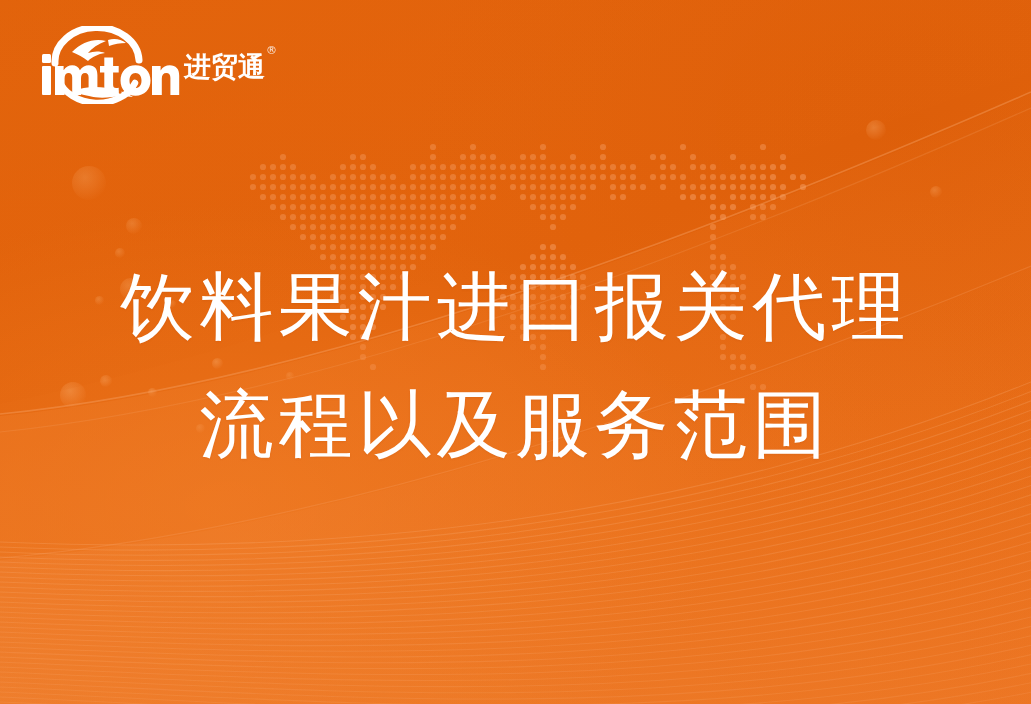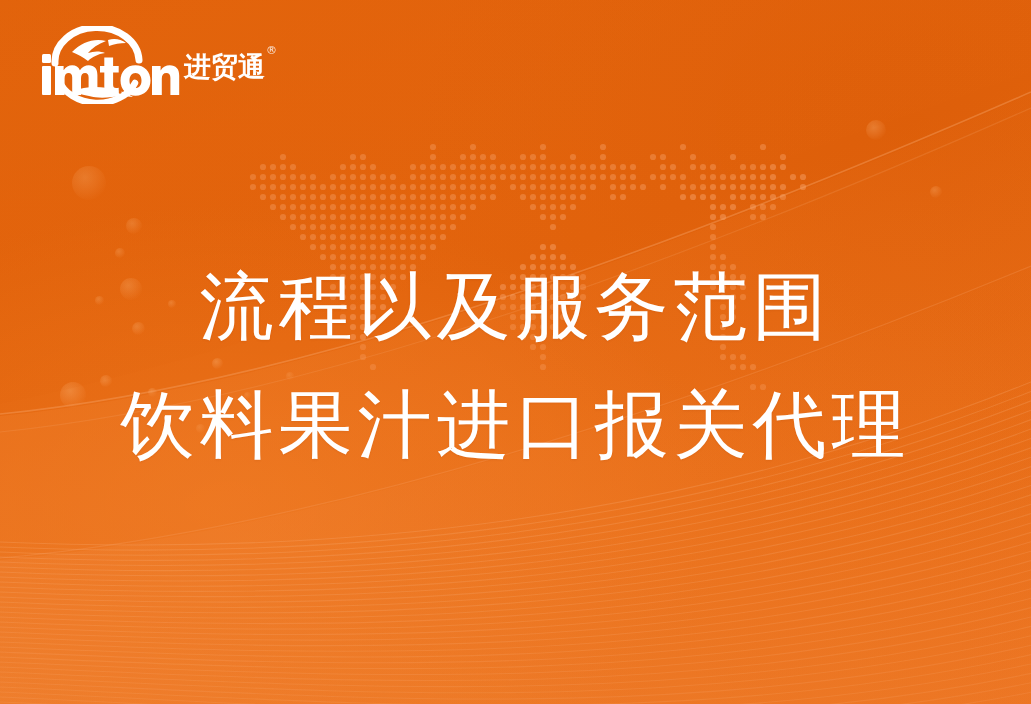--- a/index.html
+++ b/index.html
@@ -717,17 +717,17 @@
     <div style="position:absolute; left:0; top:0; width:200px; height:78px;">
 
       <span style="position:absolute; left:148px; top:26px; font-family:'DejaVu Sans','Liberation Sans',sans-serif;
                    font-size:27px; font-weight:700; color:#ffffff; letter-spacing:0px; line-height:30px; white-space:nowrap;">进贸通</span>
       <span style="position:absolute; left:230px; top:18px; font-family:'DejaVu Sans','Liberation Sans',sans-serif;
                    font-size:11px; color:#ffffff; opacity:0.85;">®</span>
     </div>
   </div>
 
   <div class="headline">
+    <span class="headline-line">饮料果汁进口报关代理</span>
     <span class="headline-line">流程以及服务范围</span>
-    <span class="headline-line">饮料果汁进口报关代理</span>
   </div>
 
 </div>
 
 </body></html>

